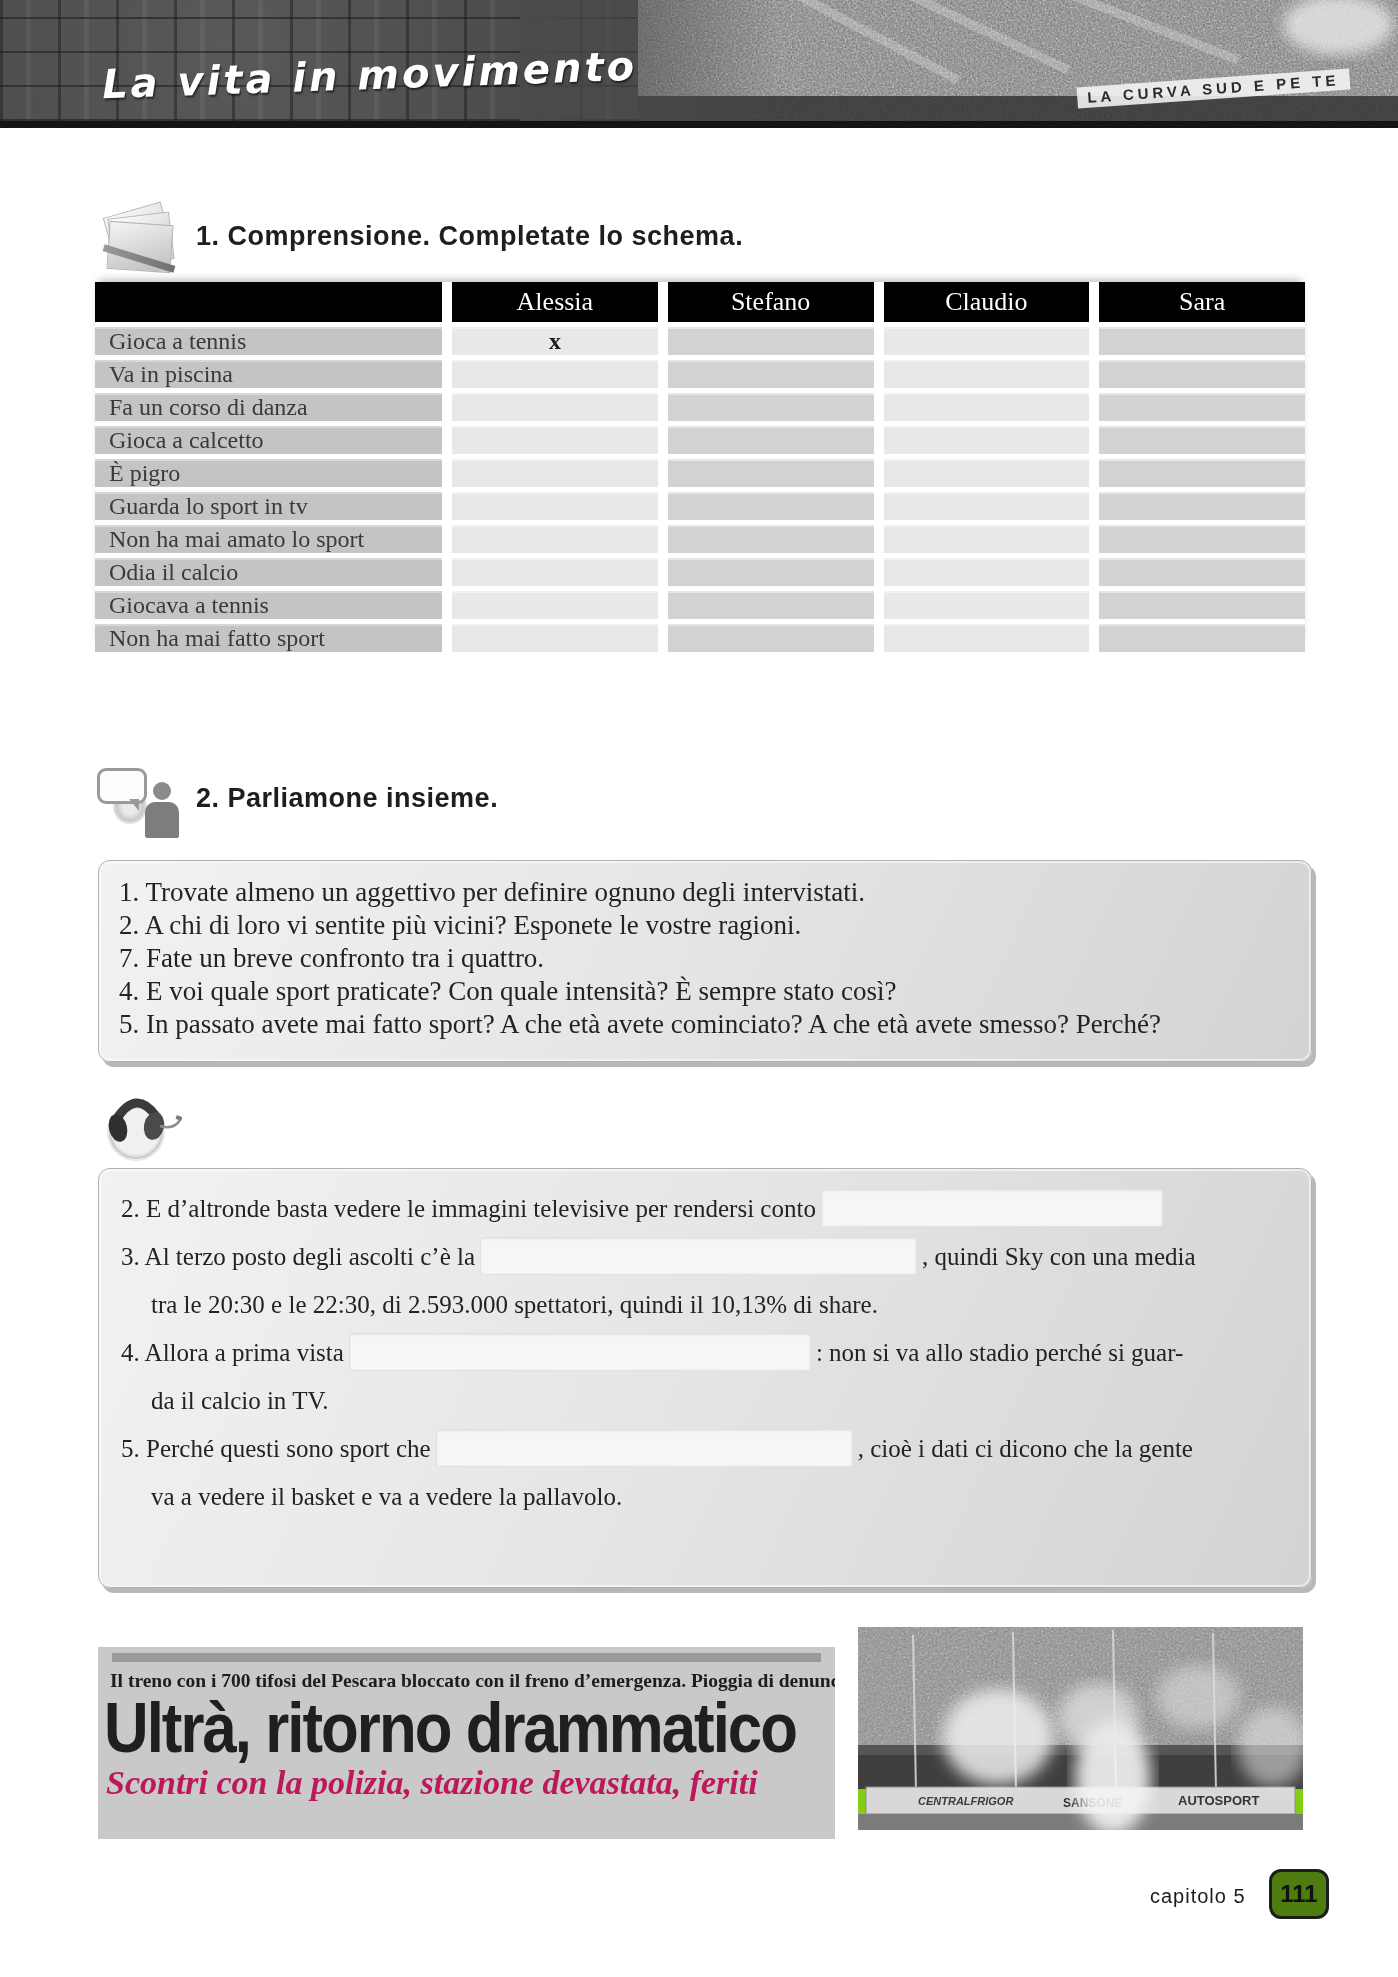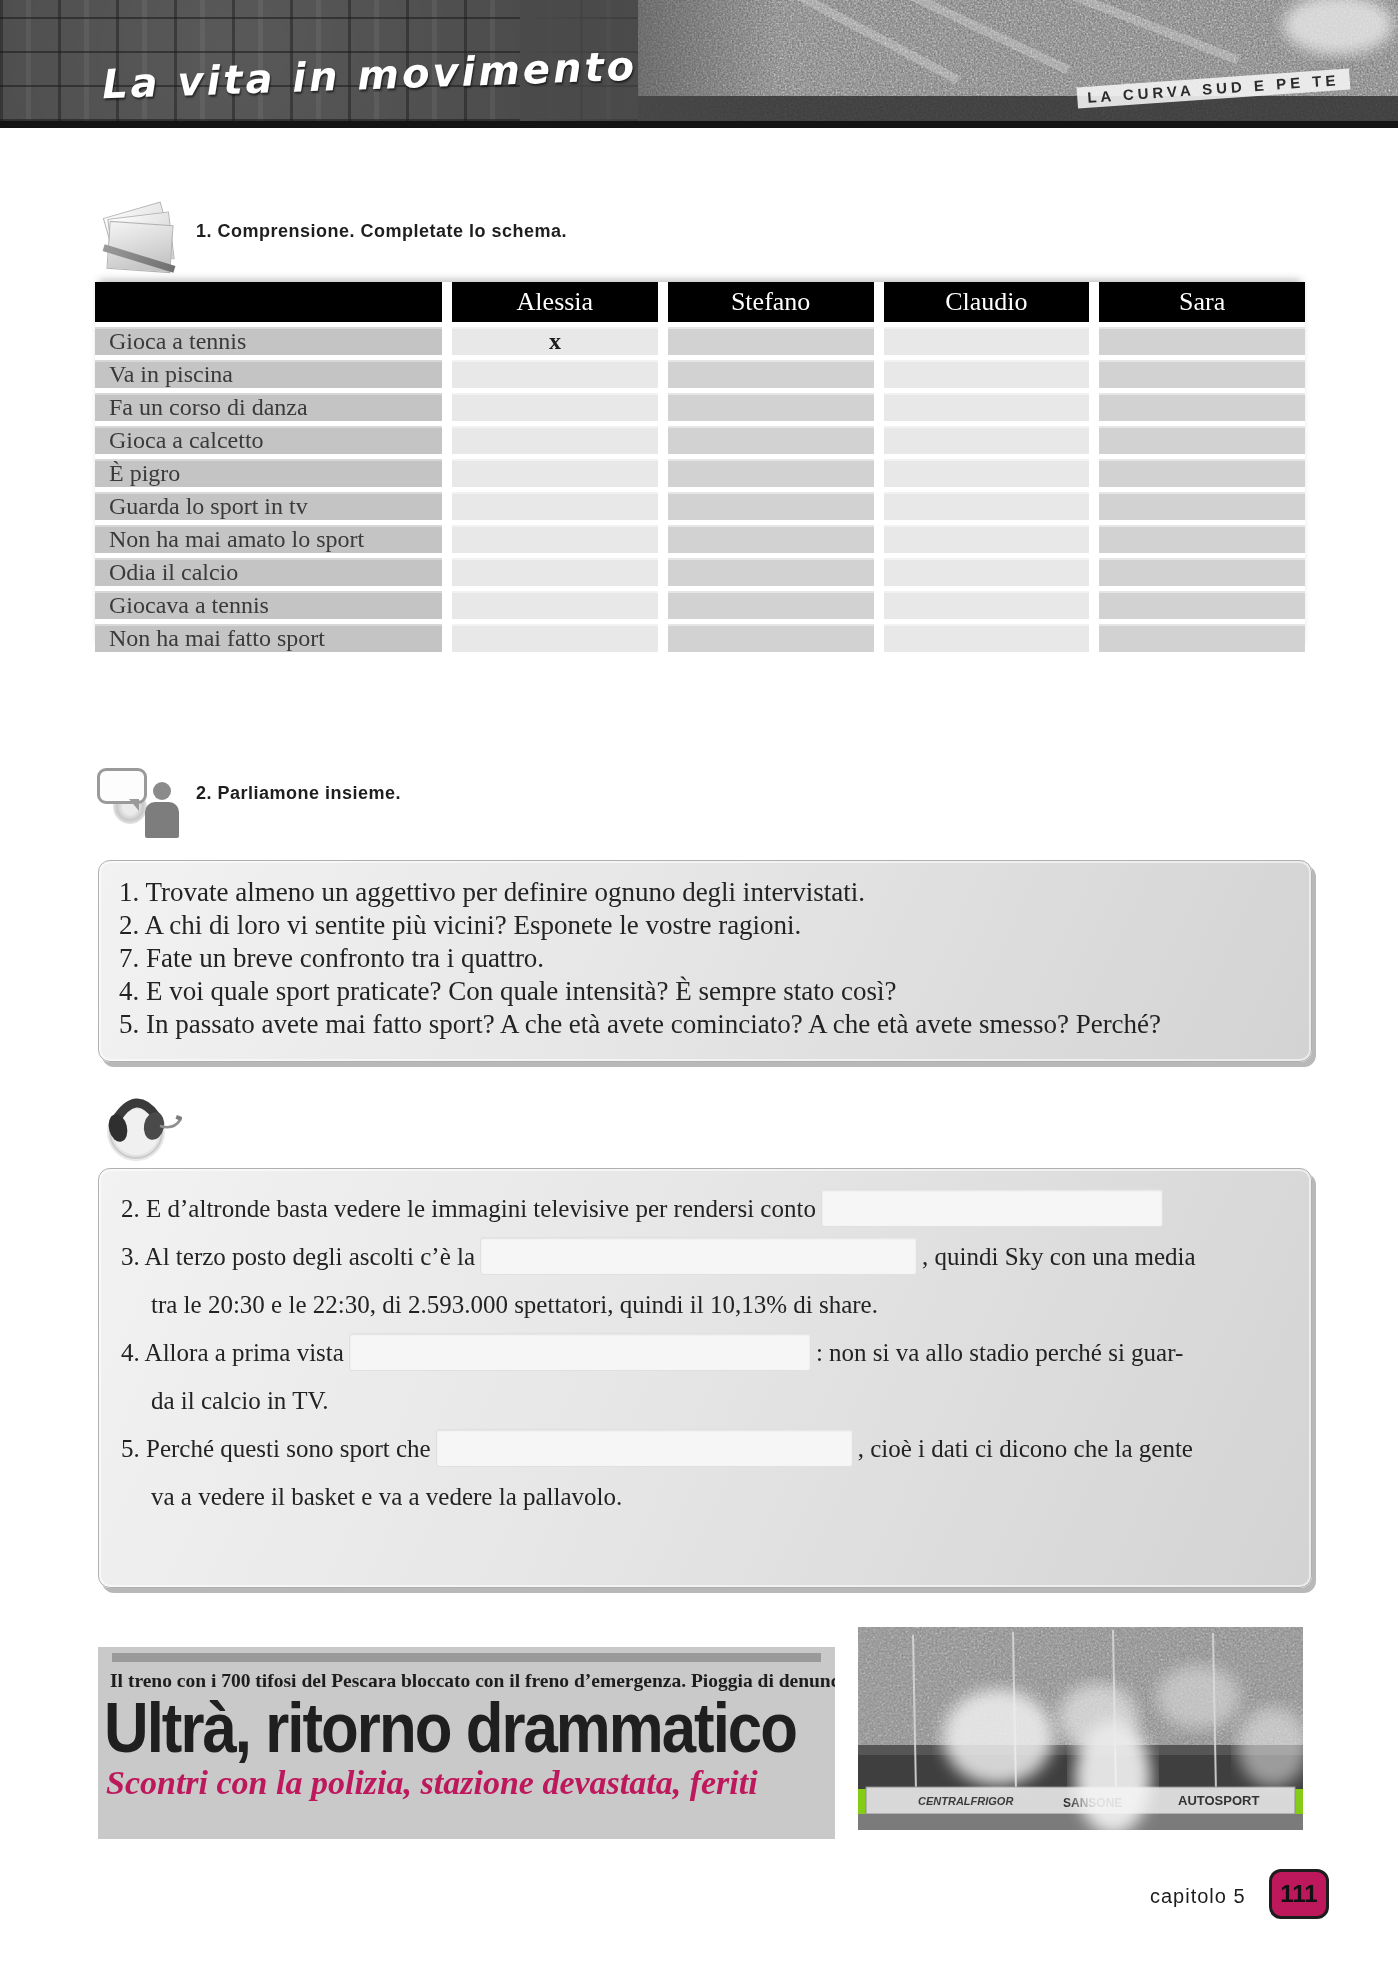--- a/index.html
+++ b/index.html
@@ -19,21 +19,21 @@
   #crowdwrap{position:absolute;right:0;top:0;width:760px;height:121px;}
   #banner-title{position:absolute;left:102px;top:52px;z-index:5;color:#fff;
     font-family:"DejaVu Sans","Liberation Sans",sans-serif;font-style:italic;font-weight:bold;
     font-size:40px;letter-spacing:3px;transform:rotate(-2deg);text-shadow:1px 2px 2px rgba(0,0,0,.6);}
   #curva-banner{position:absolute;right:48px;top:78px;z-index:4;background:rgba(245,245,245,.88);
     color:#2b2b2b;font-family:"Liberation Sans",sans-serif;font-weight:bold;font-size:15px;
     letter-spacing:4px;padding:2px 10px;transform:rotate(-4deg);white-space:nowrap;}
 
   
   .sec-title{position:absolute;font-family:"Liberation Sans","DejaVu Sans",sans-serif;font-weight:bold;
-    font-size:18px;color:#1e1e1e;letter-spacing:.5px;}
+    font-size:27px;color:#1e1e1e;letter-spacing:.5px;}
   .sec-title .light{font-weight:normal;}
 
   
   .icon-box{position:absolute;}
   
   .sheet{position:absolute;border:1px solid #b4b4b4;background:linear-gradient(140deg,#fbfbfb,#d9d9d9);}
   
   .bubble{position:absolute;width:44px;height:30px;border:3px solid #9a9a9a;border-radius:9px;background:#fdfdfd;}
   .bubble-tail{position:absolute;width:0;height:0;border-left:10px solid transparent;border-top:12px solid #9a9a9a;}
   .swirl{position:absolute;width:34px;height:34px;border-radius:50%;
@@ -76,21 +76,21 @@
   #clip-subhead{margin:10px 0 0 8px;font-style:italic;font-weight:bold;font-size:34px;color:#be185d;white-space:nowrap;}
 
   
   #photo{position:absolute;left:858px;top:1627px;width:445px;height:203px;background:#84cc16;overflow:hidden;}
 
   
   #chapter-label{position:absolute;left:1150px;top:1885px;font-family:"Liberation Sans",sans-serif;
     font-size:20px;color:#1c1c1c;letter-spacing:1px;}
   #page-box{position:absolute;left:1269px;top:1869px;width:54px;height:44px;border:3px solid #1d1d1d;
     border-radius:12px;display:flex;align-items:center;justify-content:center;
-    font-family:"Liberation Sans",sans-serif;font-weight:bold;font-size:24px;color:#111;background:#be185d;}
+    font-family:"Liberation Sans",sans-serif;font-weight:bold;font-size:24px;color:#111;background:#4d7c0f;}
 </style>
 </head>
 <body>
 
 <div id="page">
 
   <div id="banner">
     <div id="brickwall"></div>
     <div id="crowdwrap">
       <svg width="760" height="121" viewBox="0 0 760 121">

